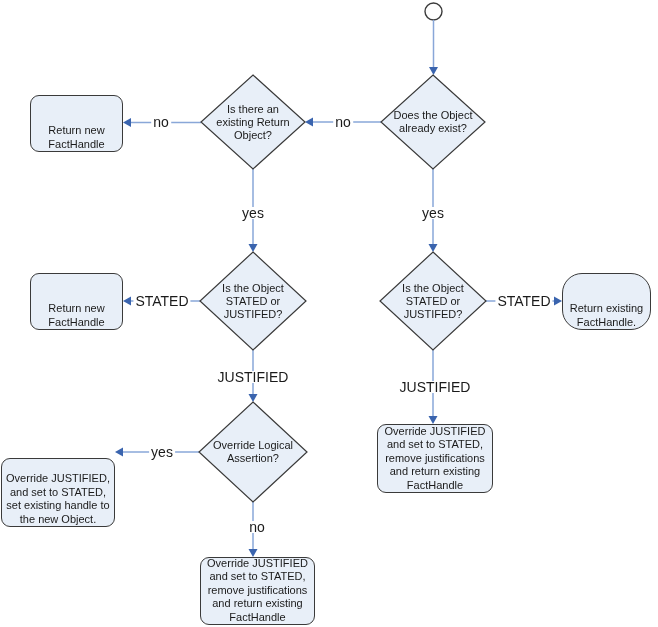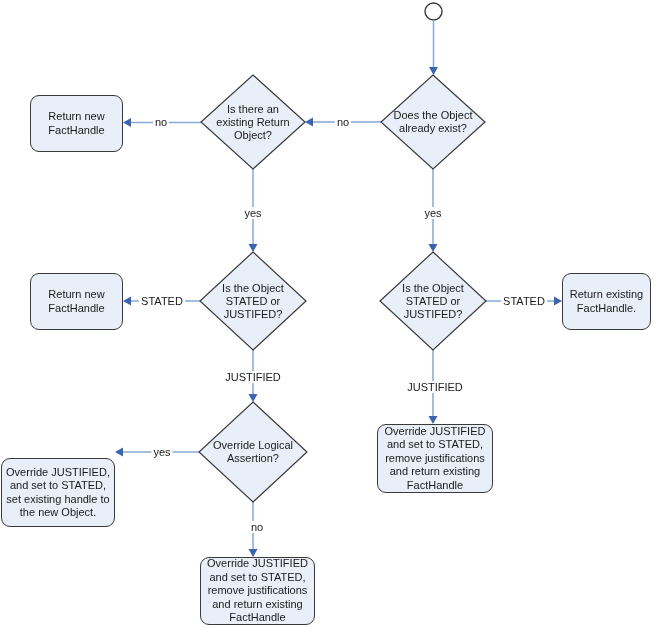--- a/index.html
+++ b/index.html
@@ -18,21 +18,21 @@
   .head   { fill: var(--arrowhead, #3a64ae); stroke: none; }
   .start-circle { fill: #fdfdfd; stroke: var(--shape-border, #3a3a3a); stroke-width: 1.4; }
 
   .box {
     position: absolute;
     box-sizing: border-box;
     background: var(--shape-fill, #e8eff8);
     border: 1.5px solid var(--shape-border, #3a3a3a);
     border-radius: 9px;
     display: flex;
-    align-items: center;
+    align-items: flex-end;
     justify-content: center;
   }
   .box span, .dtext span {
     white-space: pre-line;
     text-align: center;
     font-size: 11px;
     line-height: 13.5px;
   }
   .dtext {
     position: absolute;
@@ -40,21 +40,21 @@
     align-items: center;
     justify-content: center;
     pointer-events: none;
   }
   .dtext span { line-height: 13px; }
   .elabel {
     position: absolute;
     transform: translate(-50%, -50%);
     background: #ffffff;
     padding: 0 2px;
-    font-size: 11px;
+    font-size: 14px;
     line-height: 12px;
     white-space: nowrap;
     text-align: center;
   }
 </style>
 </head>
 <body>
 
 <div class="canvas">
 
@@ -127,21 +127,21 @@
   </div>
 
   <div class="box" style="left:30px; top:95px; width:93px; height:57px;">
     <span>Return new
 FactHandle</span>
   </div>
   <div class="box" style="left:30px; top:273px; width:93px; height:57px;">
     <span>Return new
 FactHandle</span>
   </div>
-  <div class="box" style="left:562px; top:273px; width:89px; height:57px;">
+  <div class="box" style="left:562px; top:273px; width:89px; height:57px;border-radius:20px;">
     <span>Return existing
 FactHandle.</span>
   </div>
   <div class="box" style="left:1px; top:418px; width:114px; height:69px;margin-top:40px;">
     <span>Override JUSTIFIED,
 and set to STATED,
 set existing handle to
 the new Object.</span>
   </div>
   <div class="box" style="left:377px; top:424px; width:116px; height:69px;">

